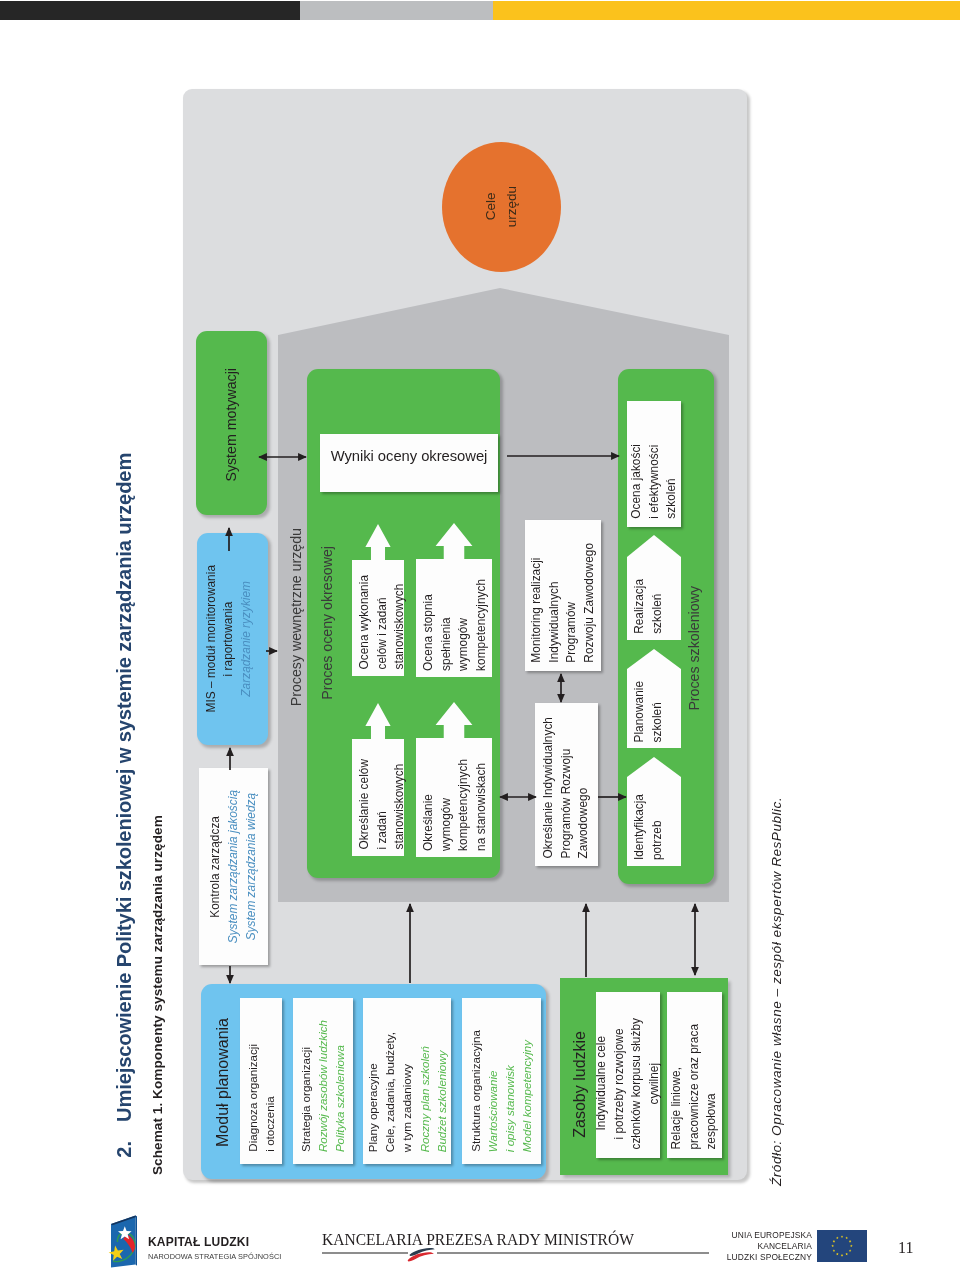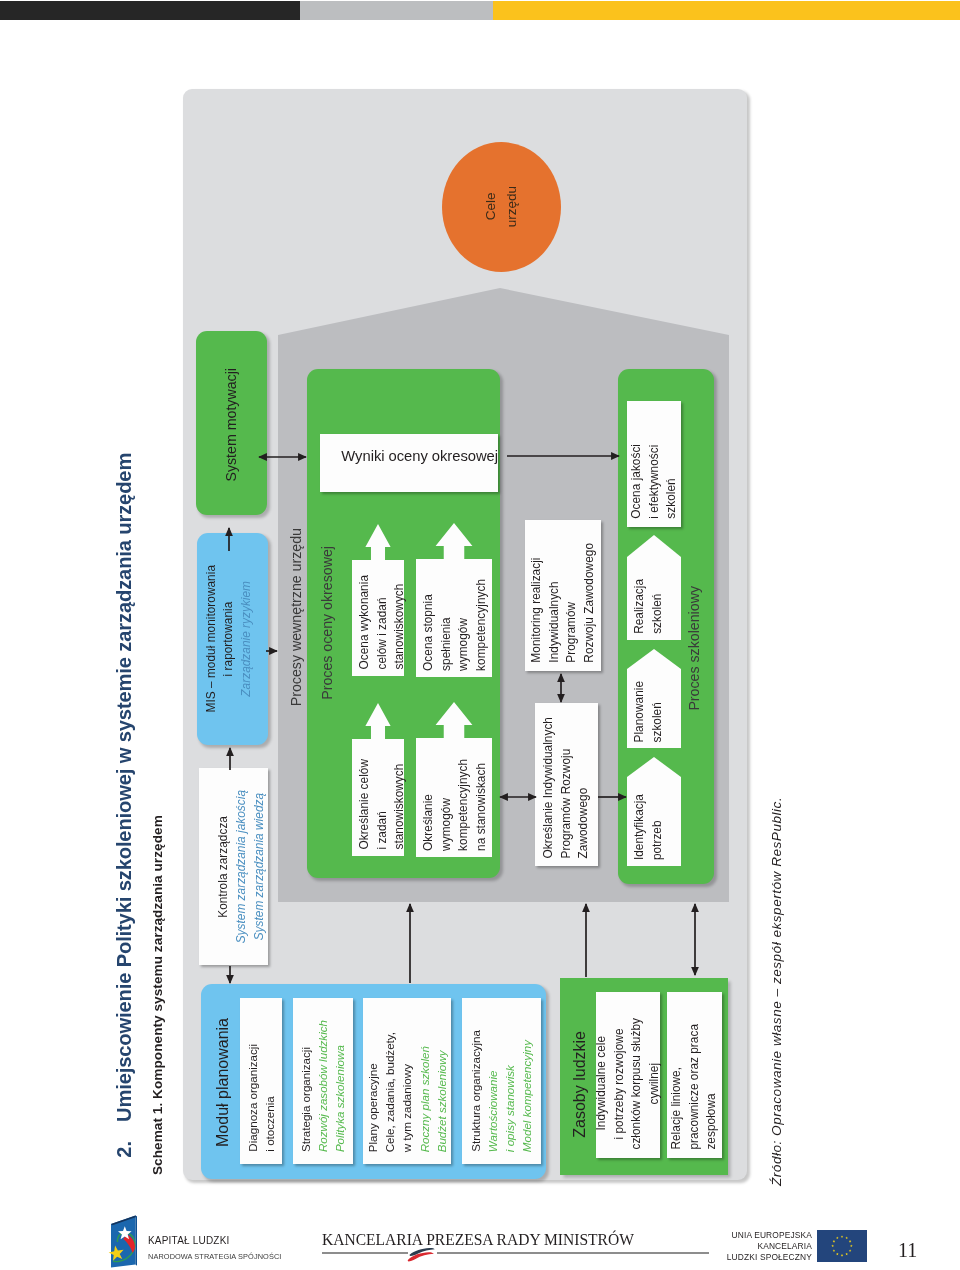--- a/index.html
+++ b/index.html
@@ -52,51 +52,51 @@
 #lbl-plan>.vtxt,#lbl-hr>.vtxt{font-size:16px}
 #lbl-internal>.vtxt,#lbl-eval>.vtxt,#lbl-train>.vtxt{color:#3a3a3a}
 .mixbox{position:absolute;display:flex;align-items:center;justify-content:center;padding-right:7px}
 .mixbox>.vtxt{text-align:center;font-size:11.9px;line-height:1.46}
 .mis-p{color:#231f20}
 .mis-i{color:#4a8fc0;font-style:italic}
 .hbox{display:flex;align-items:flex-start;justify-content:center;padding-top:0px}
 .hbox>span{font-size:14.8px;color:#231f20;letter-spacing:-.05px;line-height:1;margin-top:-13px}
 .ctl-p{color:#231f20;text-align:center;font-size:11.9px}
 .ctl-i{color:#4a8fc0;font-style:italic;text-align:center;font-size:11.9px}
-.plainbox{display:flex;align-items:center;justify-content:flex-end}
+.plainbox{display:flex;align-items:center;justify-content:center}
 .arrowbox{position:absolute}
 .arrowbox>svg{position:absolute;left:0;top:0;width:100%;height:100%}
 .ab-txt{position:absolute;left:0;right:0;bottom:0;display:flex;align-items:flex-end;justify-content:flex-start;padding:0 0 6px 4px}
 .ab-txt>.vtxt{text-align:left;font-size:11.9px;color:#231f20}
 
 .vbox{display:flex;align-items:flex-end;justify-content:center;padding-bottom:8px}
 .vbox>.vtxt{text-align:left;font-size:11.9px;color:#231f20}
 .ctrtxt>.vtxt{text-align:center}
 .planbox{display:flex;align-items:flex-end;justify-content:center;padding-bottom:12px;gap:0}
 .planbox>.vtxt{text-align:left;font-size:11.6px}
 .pb-p{color:#231f20}
 .pb-g{color:#55b94d;font-style:italic}
 
 #connectors{position:absolute;left:0;top:0;width:564px;height:1091px;pointer-events:none}
 #connectors line{stroke:#231f20;stroke-width:1.7}
 
 #footer{position:absolute;left:0;top:0;width:960px;height:1270px;pointer-events:none}
 #kl-logo{position:absolute;left:105px;top:1212px;width:37px;height:58px}
 #kl-text{position:absolute;left:148px;top:1236px;width:200px;height:30px}
-#kl-title{font-size:10px;font-weight:normal;color:#231f20;letter-spacing:.2px;line-height:1}
+#kl-title{font-size:12px;font-weight:bold;color:#231f20;letter-spacing:.2px;line-height:1}
 #kl-sub{position:absolute;left:0;top:17px;display:inline-block;white-space:nowrap;font-size:8px;color:#3a3a3a;letter-spacing:.1px;line-height:1;transform:scaleX(.92);transform-origin:left center}
 #center-text{position:absolute;left:322px;top:1231px;font-family:"Liberation Serif",serif;font-size:17px;color:#231f20;letter-spacing:0;line-height:1;display:inline-block;white-space:nowrap;transform:scaleX(.915);transform-origin:left top}
 #rule-l{position:absolute;left:322px;top:1252px;width:86px;height:1.6px;background:#8d8d8d}
 #rule-r{position:absolute;left:437px;top:1252px;width:272px;height:1.6px;background:#8d8d8d}
 #pl-emblem{position:absolute;left:405px;top:1245px;width:35px;height:18px}
 #eu-text{position:absolute;left:700px;top:1230px;width:112px;text-align:right;line-height:1.32}
 #eu-text .l1{font-size:8.4px;font-weight:normal;color:#231f20;letter-spacing:.15px}
 #eu-text .l2,#eu-text .l3{font-size:8.4px;color:#231f20;letter-spacing:.15px}
 #eu-flag{position:absolute;left:817px;top:1230px;width:50px;height:32px}
-#pagenum{position:absolute;left:898px;top:1239px;font-family:"Liberation Serif",serif;font-size:20px;color:#231f20}
+#pagenum{position:absolute;left:898px;top:1239px;font-family:"Liberation Serif",serif;font-size:16px;color:#231f20}
 </style>
 </head>
 <body>
 
 <div class="topbar">
   <div class="tb-dark"></div>
   <div class="tb-gray"></div>
   <div class="tb-yellow"></div>
 </div>
 <div id="h-num" class="vt">2.</div>

